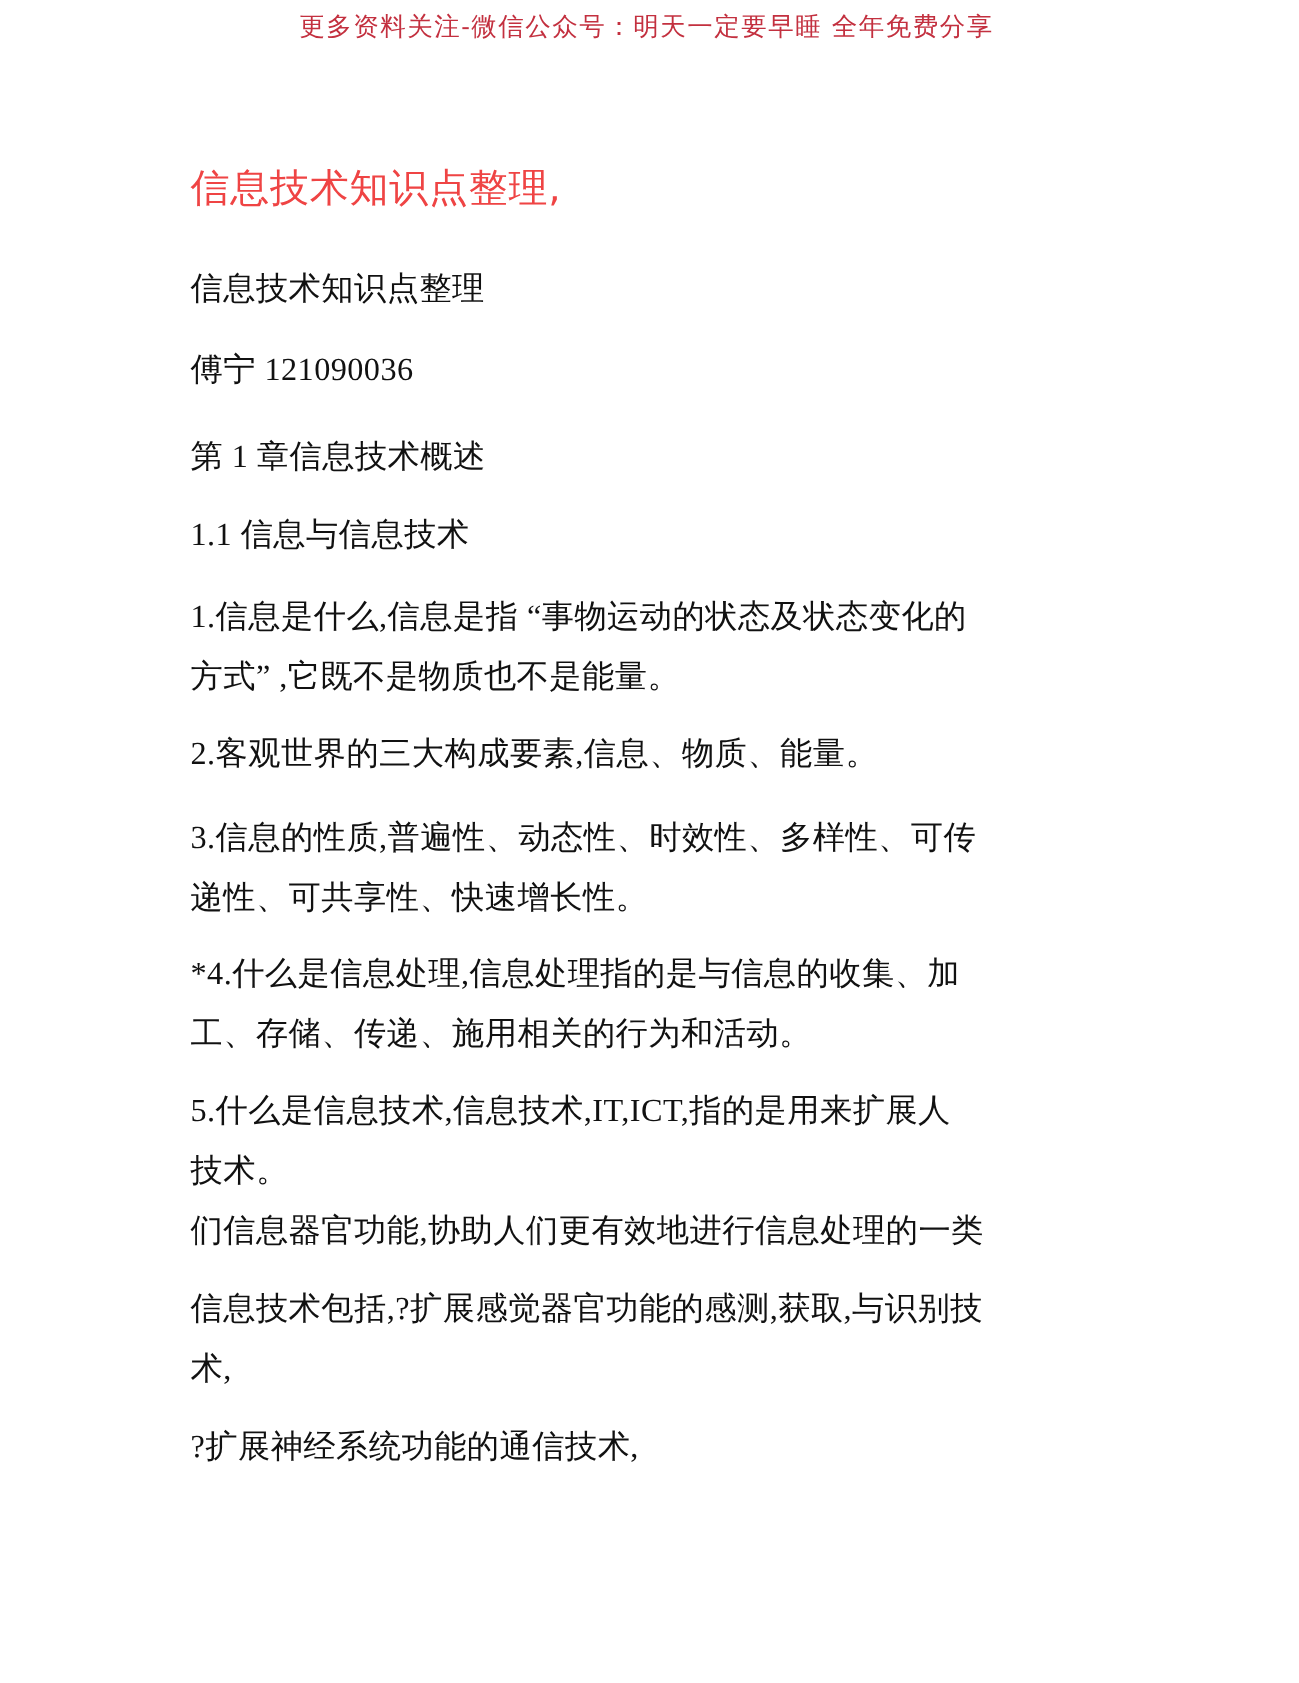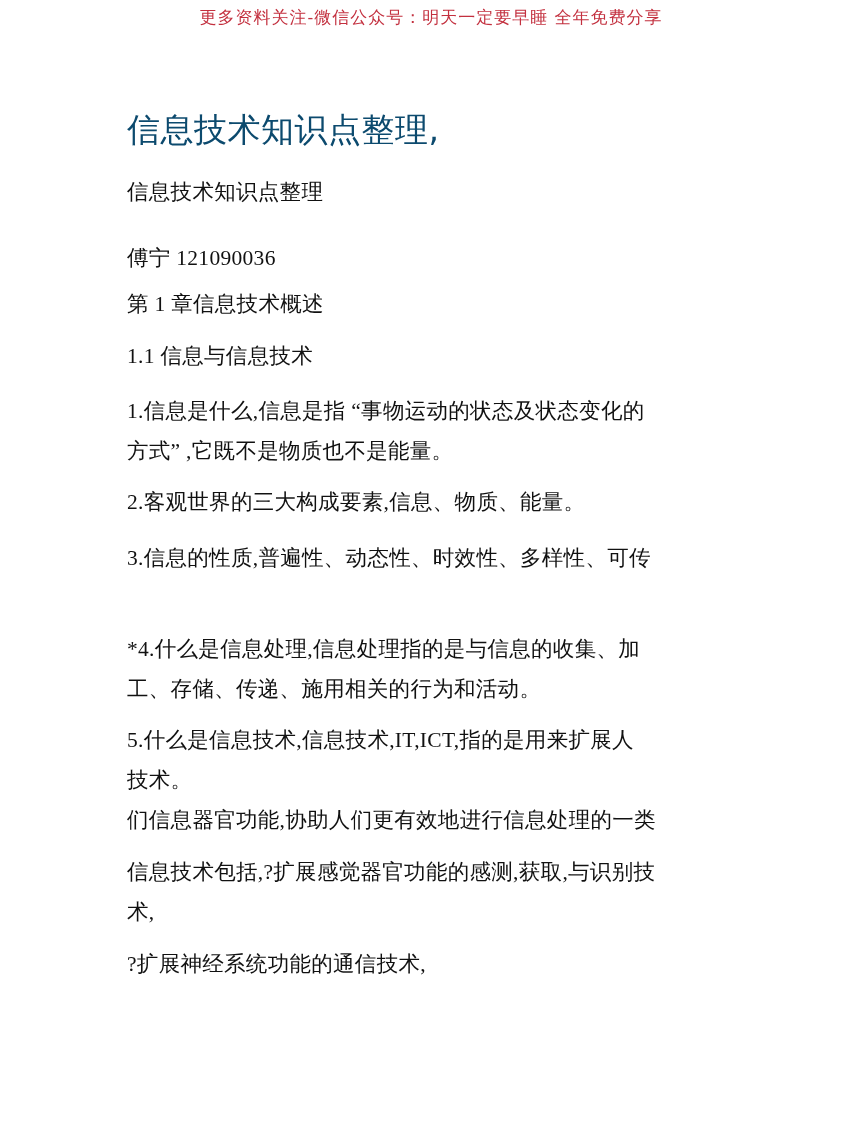--- a/index.html
+++ b/index.html
@@ -23,22 +23,22 @@
       text-align: center;
       font-family: "DejaVu Serif", "Liberation Serif", serif;
       font-size: 17px;
       letter-spacing: 1px;
       color: #c3303f;
     }
     .title {
       position: absolute;
       left: 127px;
       top: 108px;
-      font-size: 33px;
-      color: #0c4a6e;
+      font-size: 26px;
+      color: #ef4444;
       white-space: nowrap;
       letter-spacing: 0.5px;
     }
     .para {
       position: absolute;
       left: 127px;
       width: 610px;
       font-size: 21.5px;
       line-height: 40px;
       color: #111111;
@@ -54,21 +54,21 @@
 <body>
 
 <div class="banner">更多资料关注-微信公众号：明天一定要早睡 全年免费分享</div>
 
 <div class="title">信息技术知识点整理,</div>
 
 <div class="para" style="top:172px">
   <span class="line">信息技术知识点整理</span>
 </div>
 
-<div class="para" style="top:238px">
+<div class="para" style="top:226px">
   <span class="line">傅宁 121090036</span>
 </div>
 
 <div class="para" style="top:284px">
   <span class="line">第 1 章信息技术概述</span>
 </div>
 
 <div class="para" style="top:336px">
   <span class="line">1.1  信息与信息技术</span>
 </div>
@@ -77,20 +77,21 @@
   <span class="line">1.信息是什么,信息是指 “事物运动的状态及状态变化的</span>
   <span class="line">方式” ,它既不是物质也不是能量。</span>
 </div>
 
 <div class="para" style="top:482px">
   <span class="line">2.客观世界的三大构成要素,信息、物质、能量。</span>
 </div>
 
 <div class="para" style="top:538px">
   <span class="line">3.信息的性质,普遍性、动态性、时效性、多样性、可传</span>
+  <span class="line">递性、可共享性、快速增长性。</span>
 </div>
 
 <div class="para" style="top:629px">
   <span class="line">*4.什么是信息处理,信息处理指的是与信息的收集、加</span>
   <span class="line">工、存储、传递、施用相关的行为和活动。</span>
 </div>
 
 <div class="para" style="top:720px">
   <span class="line">5.什么是信息技术,信息技术,IT,ICT,指的是用来扩展人</span>
   <span class="line">技术。</span>

